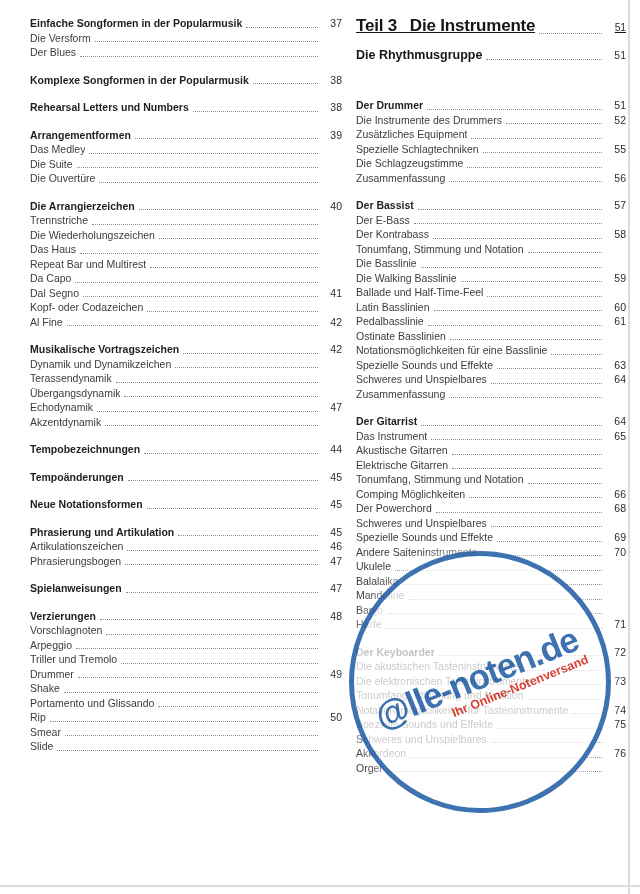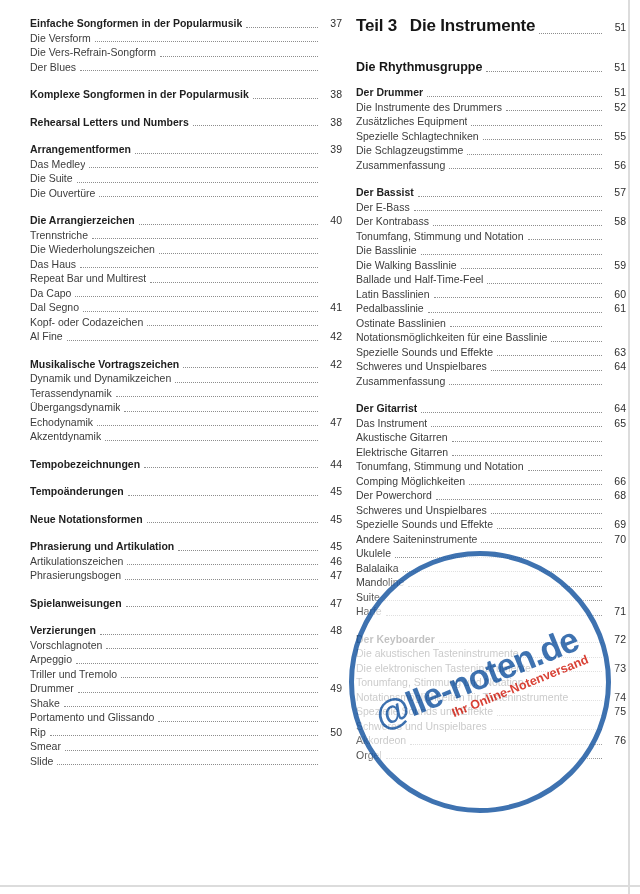--- a/index.html
+++ b/index.html
@@ -26,25 +26,25 @@
   .row {
     display: flex;
     align-items: baseline;
     line-height: 14.5px;
     font-size: 10.5px;
     color: #3c3c3c;
   }
   .row.bold { font-weight: bold; color: #1f1f1f; justify-content: center; }
   .row.h1 {
     font-size: 17px; font-weight: bold; color: #161616;
-    line-height: 20px; margin-bottom: 22px; letter-spacing: -0.2px;
+    line-height: 20px; margin-bottom: 10px; letter-spacing: -0.2px; text-decoration: underline;
   }
   .row.h2 {
     font-size: 12.5px; font-weight: bold; color: #161616;
-    line-height: 16px; margin-bottom: 10px;
+    line-height: 16px; margin-bottom: 35px;
   }
   .gap { height: 13px; }
 
   .label {
     white-space: nowrap;
     flex: none;
     max-width: calc(100% - 30px);
     overflow: hidden;
   }
   .leader {
@@ -106,25 +106,20 @@
           <span class="label">Einfache Songformen in der Popularmusik</span>
           <span class="leader"></span>
           <span class="num">37</span>
         </div>
         <div class="row normal">
           <span class="label">Die Versform</span>
           <span class="leader"></span>
           <span class="num"></span>
         </div>
         <div class="row normal">
-          <span class="label">Die Vers-Refrain-Songform</span>
-          <span class="leader"></span>
-          <span class="num"></span>
-        </div>
-        <div class="row normal">
           <span class="label">Der Blues</span>
           <span class="leader"></span>
           <span class="num"></span>
         </div>
         <div class="gap"></div>
         <div class="row bold">
           <span class="label">Komplexe Songformen in der Popularmusik</span>
           <span class="leader"></span>
           <span class="num">38</span>
         </div>
@@ -496,21 +491,21 @@
           <span class="label">Balalaika</span>
           <span class="leader"></span>
           <span class="num"></span>
         </div>
         <div class="row normal">
           <span class="label">Mandoline</span>
           <span class="leader"></span>
           <span class="num"></span>
         </div>
         <div class="row normal">
-          <span class="label">Suite</span>
+          <span class="label">Banjo</span>
           <span class="leader"></span>
           <span class="num"></span>
         </div>
         <div class="row normal">
           <span class="label">Harfe</span>
           <span class="leader"></span>
           <span class="num">71</span>
         </div>
         <div class="gap"></div>
         <div class="row bold">

